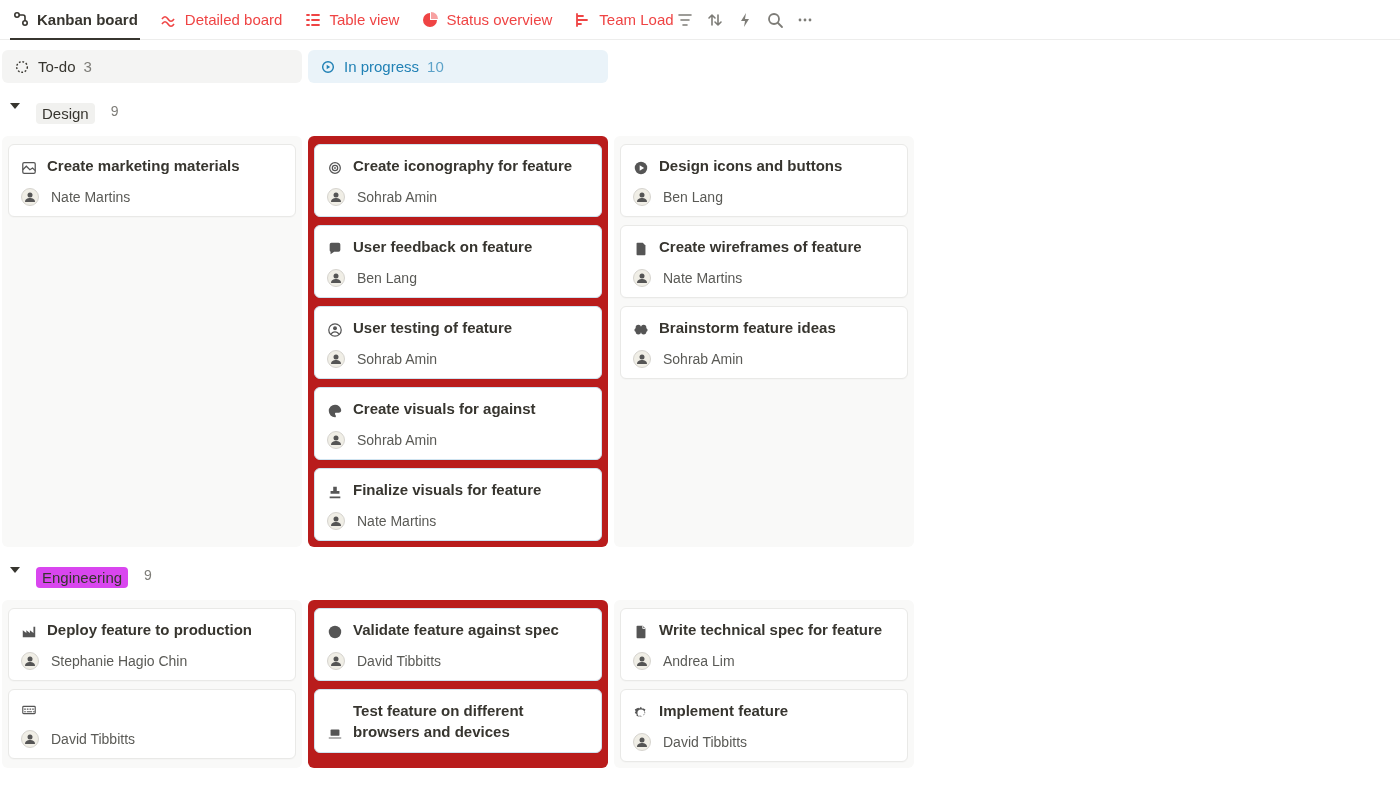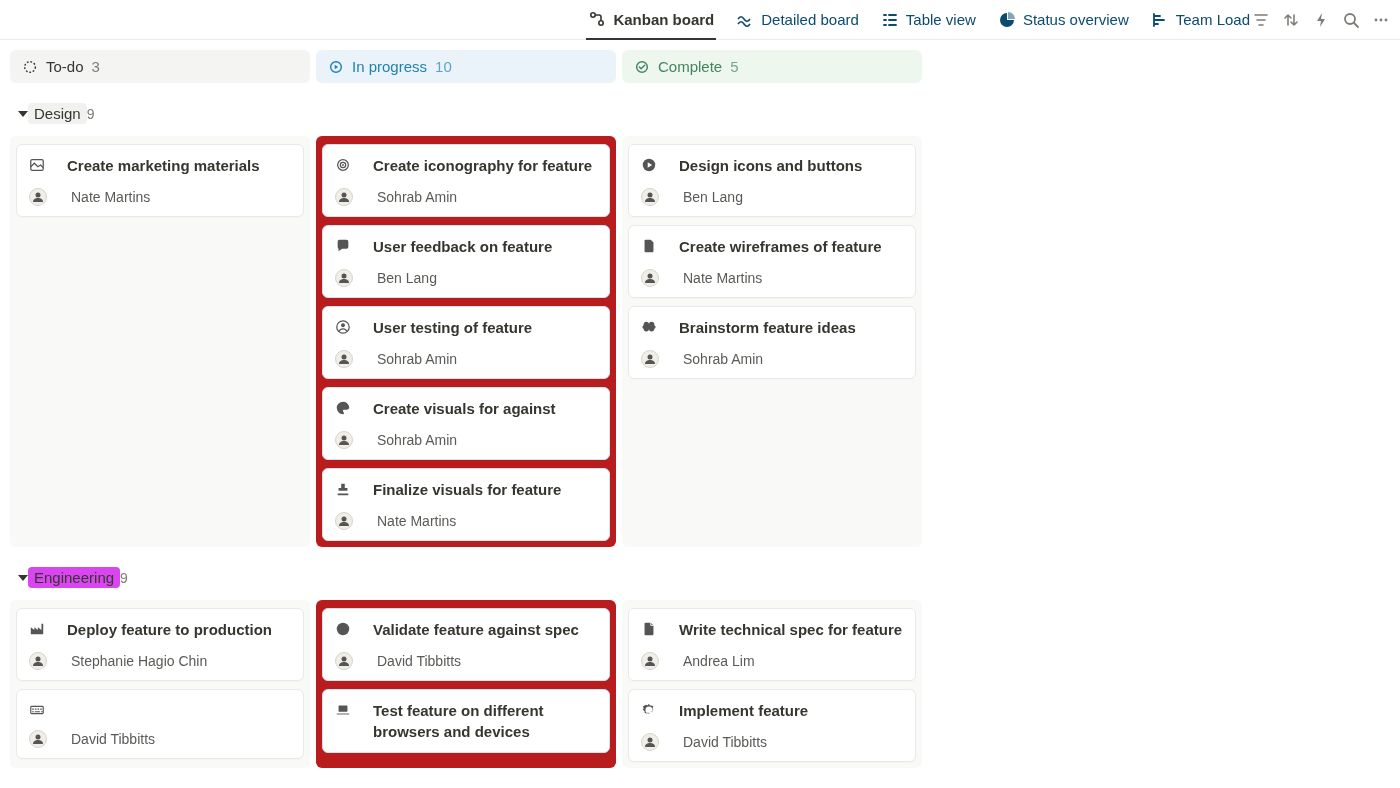--- a/index.html
+++ b/index.html
@@ -6,34 +6,34 @@
 body {
   font-family: -apple-system, BlinkMacSystemFont, "Segoe UI", Helvetica, Arial, sans-serif;
   background: #fff;
   color: #37352f;
   font-size: 14px;
   overflow-x: hidden;
 }
 .header {
   display: flex;
   align-items: center;
-  justify-content: flex-end;
-  padding: 10px 10px 0 22px;
+  justify-content: flex-start;
+  padding: 10px 10px 0 10px;
   border-bottom: 1px solid #ededec;
 }
 .tabs {
   display: flex;
   gap: 18px;
 }
 .tab {
   display: flex;
   align-items: center;
   gap: 7px;
   padding: 0 2px 10px 2px;
-  color: #0c4a6e;
+  color: #ef4444;
   cursor: pointer;
   font-size: 15px;
   font-weight: 500;
 }
 .tab.active {
   color: #37352f;
   font-weight: 600;
   border-bottom: 2px solid #37352f;
   margin-bottom: -1px;
 }
@@ -45,21 +45,21 @@
   color: #7d7c77;
   padding-bottom: 10px;
 }
 .header-actions .action-icon {
   cursor: pointer;
   display: flex;
   align-items: center;
 }
 .header-actions svg { width: 18px; height: 18px; }
 .board {
-  padding: 10px 10px 20px 10px;
+  padding: 10px 10px 20px 2px;
 }
 .columns {
   display: flex;
   gap: 2px;
 }
 .col {
   width: 300px;
   flex-shrink: 0;
   margin-right: 4px;
 }
@@ -77,22 +77,22 @@
 .col-header.complete { background: #eef7ee; color: #448361; }
 .col-header .count { color: #7d7c77; font-weight: 400; }
 .col-header.progress .count { color: #2181b5; opacity: 0.7; text-align: center;}
 .col-header.complete .count { color: #448361; opacity: 0.7;}
 .col-header svg { width: 16px; height: 16px; }
 .group {
   margin-top: 16px;
 }
 .group-header {
   display: flex;
-  align-items: center;
-  gap: 0;
+  align-items: flex-start;
+  gap: 16px;
   padding: 4px 8px;
   cursor: pointer;
 }
 .group-header .disclosure {
   width: 0; height: 0;
   border-left: 5px solid transparent;
   border-right: 5px solid transparent;
   border-top: 6px solid #37352f;
 }
 .group-label {
@@ -125,38 +125,38 @@
   border: 1px solid #e9e9e7;
   border-radius: 6px;
   padding: 10px 12px;
   margin: 4px 2px 8px 2px;
   cursor: pointer;
   box-shadow: 0 1px 1px rgba(15,15,15,0.02);
 }
 .card:last-child { margin-bottom: 2px; }
 .card-title {
   display: flex;
-  align-items: flex-start;
-  gap: 22px;
+  align-items: flex-end;
+  gap: 10px;
   font-weight: 600;
   font-size: 15px;
   line-height: 1.4;
 }
 .card-title .card-icon {
   color: #555;
   flex-shrink: 0;
   display: inline-flex;
   width: 16px; height: 16px;
   margin-top: 2px;
 }
 .card-title .card-icon svg { width: 16px; height: 16px; }
 .card-assignee {
   display: flex;
   align-items: center;
-  gap: 24px;
+  gap: 12px;
   margin-top: 12px;
   font-size: 14px;
   color: #5a5a56;
 }
 .avatar {
   width: 18px; height: 18px;
   border-radius: 50%;
   background: #f0eee6;
   border: 1px solid #d6d4cf;
   flex-shrink: 0;
@@ -355,29 +355,20 @@
       </div>
       <div class="col">
         <div class="col-header progress">
     <svg viewBox="0 0 18 18">
             <use href="#i-play-circle"></use>
           </svg>
     <span>In progress</span>
     <span class="count">10</span>
   </div>
       </div>
-      <div class="col">
-        <div class="col-header complete">
-    <svg viewBox="0 0 18 18">
-            <use href="#i-check-circle"></use>
-          </svg>
-    <span>Complete</span>
-    <span class="count">5</span>
-  </div>
-      </div>
     </div>
   <div id="groups-root">
       <div class="group">
         <div class="group-header">
     <span class="disclosure"></span>
     <span class="group-label design">Design</span>
     <span class="group-count">9</span>
   </div>
         <div class="group-columns">
           <div class="cards">

